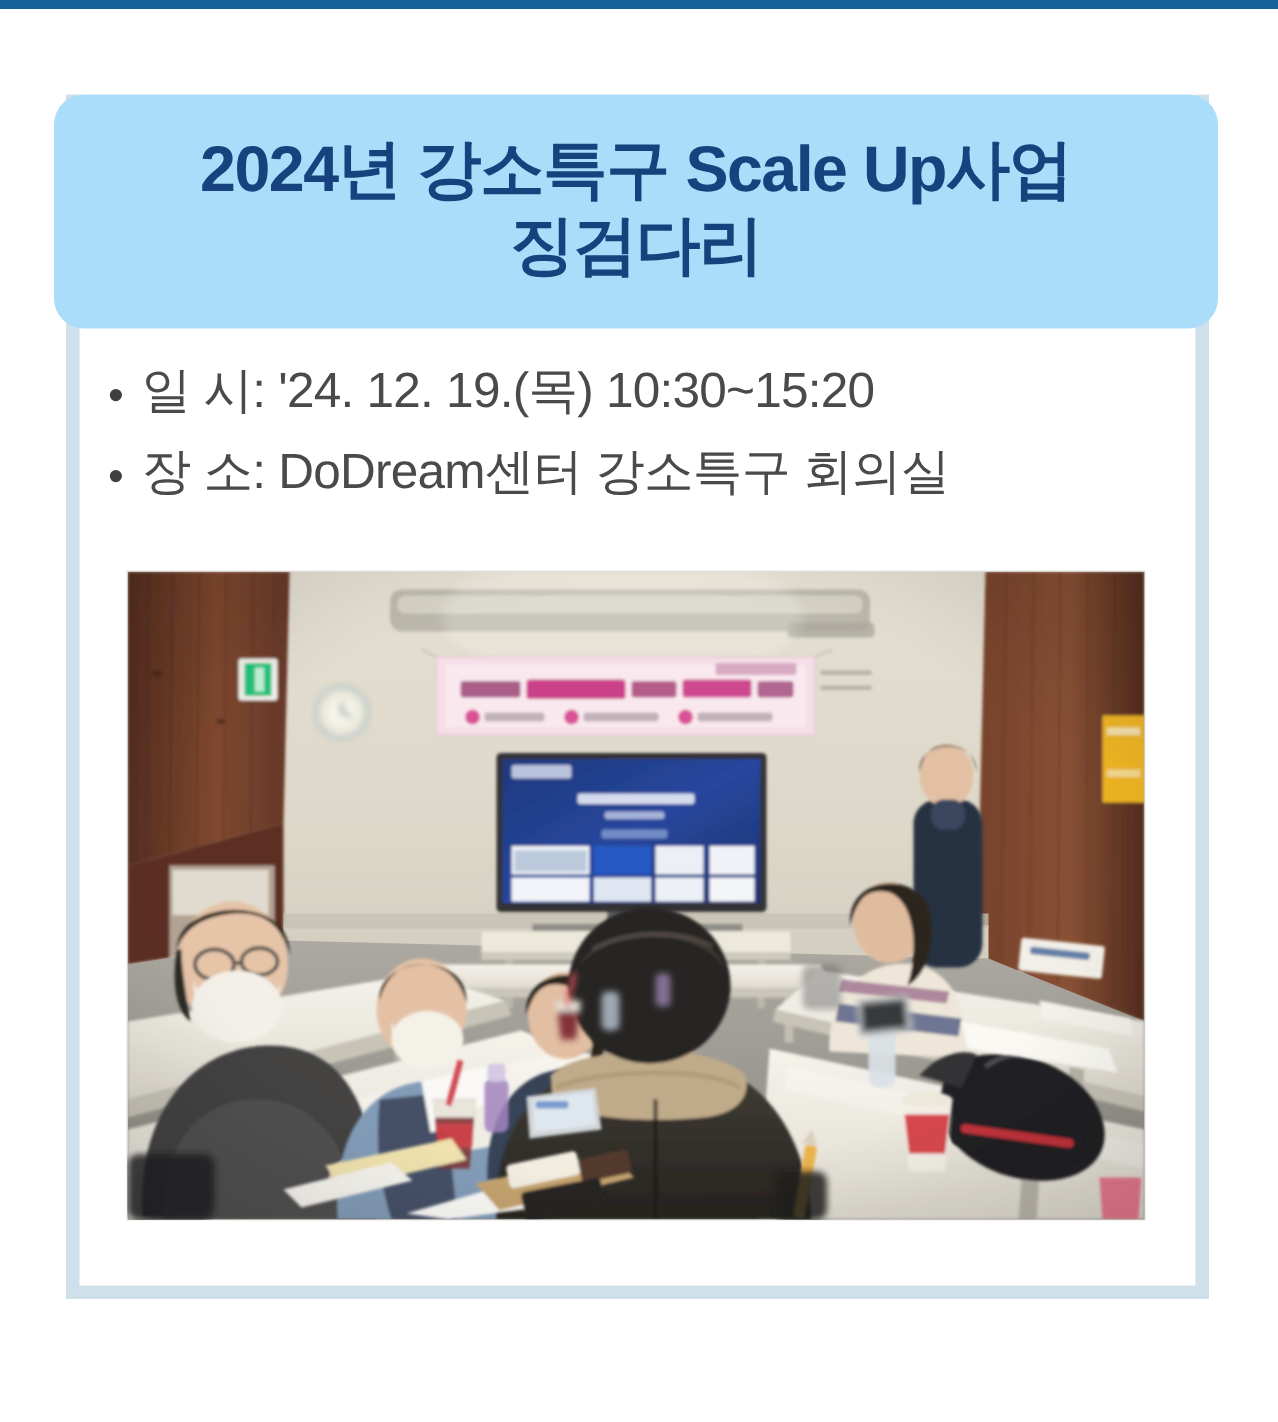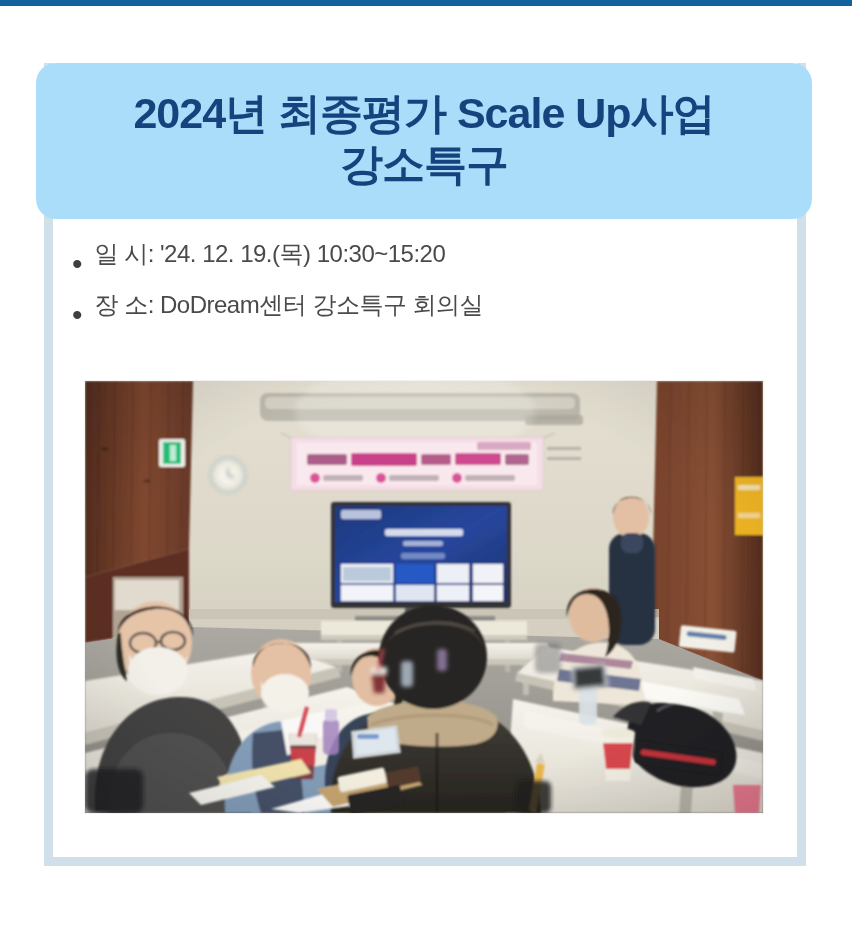--- a/index.html
+++ b/index.html
@@ -60,21 +60,21 @@
   }
   .bullet{
     color:#3f3f3f;
     font-size:30px;
     line-height:1;
     margin-right:12px;
     margin-top:11px;
   }
   .info-text{
     color:#4a4a4a;
-    font-size:24px;
+    font-size:33px;
     letter-spacing:-0.5px;
     line-height:1.34;
     white-space:nowrap;
   }
 
   
   .photo{
     position:absolute;left:85px;top:381px;
     width:678px;height:432px;
     overflow:hidden;
@@ -84,22 +84,22 @@
   .photo svg{display:block;}
 </style>
 </head>
 <body>
 
 <div class="top-bar"></div>
 
 <div class="card"></div>
 
 <div class="title-box">
-  <div class="title-line">2024년 최종평가 Scale Up사업</div>
-  <div class="title-line">강소특구</div>
+  <div class="title-line">2024년 강소특구 Scale Up사업</div>
+  <div class="title-line">징검다리</div>
 </div>
 
 <div class="info-list">
   <div class="info-row">
     <span class="bullet">•</span>
     <span class="info-text">일 시: '24. 12. 19.(목) 10:30~15:20</span>
   </div>
   <div class="info-row">
     <span class="bullet">•</span>
     <span class="info-text">장 소: DoDream센터 강소특구 회의실</span>

